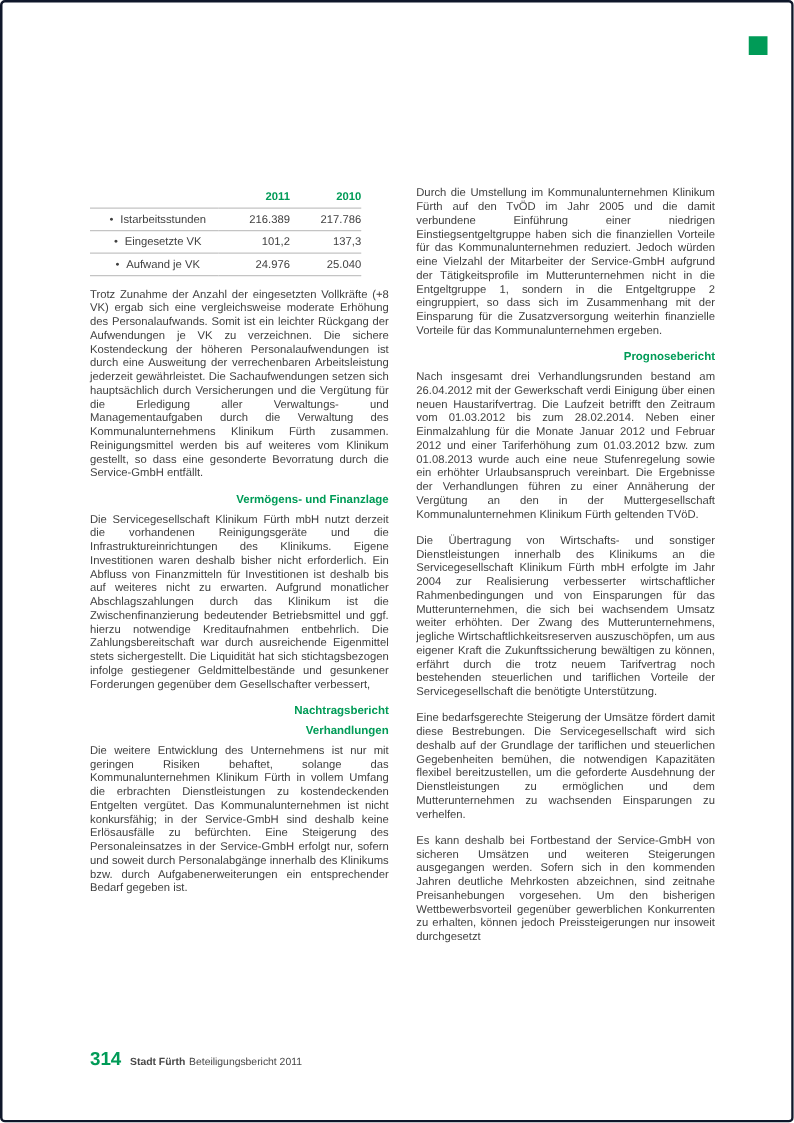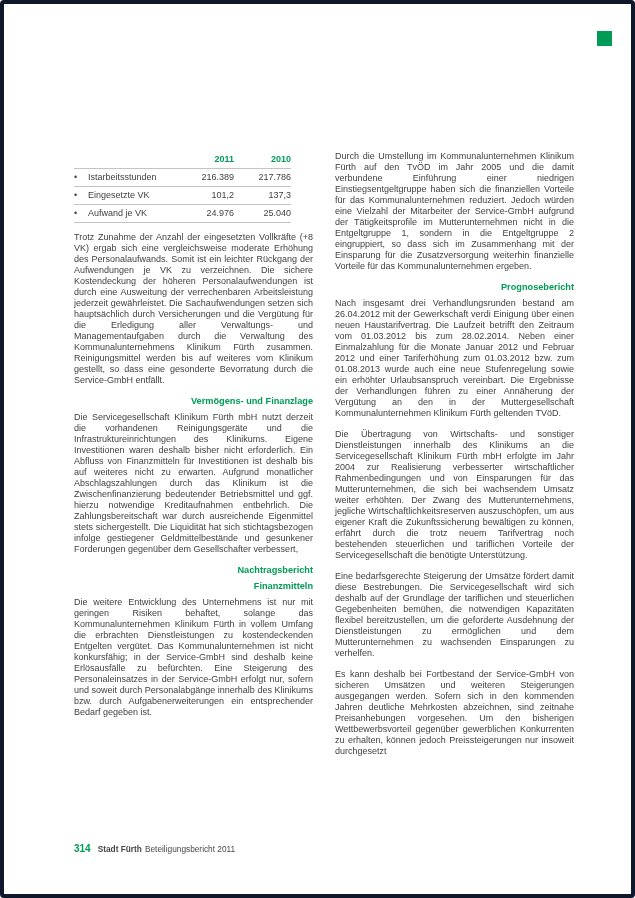--- a/index.html
+++ b/index.html
@@ -8,21 +8,21 @@
     body {
       width: 635px;
       height: 898px;
       font-family: "Liberation Sans", sans-serif;
     }
     .page {
       position: relative;
       width: 635px;
       height: 898px;
       background: #ffffff;
-      border: 4px solid #0f172a;
+      border: 2px solid #0f172a;
       border-radius: 4px;
       overflow: hidden;
     }
     .corner-square {
       position: absolute;
       top: 27px;
       right: 19px;
       width: 15px;
       height: 15px;
       background: var(--accent);
@@ -68,36 +68,36 @@
     .metrics-table th.num,
     .metrics-table td.num {
       text-align: right;
       width: 57px;
     }
     .metrics-table th.num {
       color: var(--accent);
       font-weight: bold;
     }
     .metrics-table td.num { color: #3f3f3f; }
-    .label-cell { text-align: left; color: #3f3f3f; }
+    .label-cell { text-align: center; color: #3f3f3f; }
     .bullet {
       display: inline-block;
       width: 14px;
       color: #3f3f3f;
     }
     .footer {
       position: absolute;
       left: 70px;
       bottom: 40px;
       display: flex;
       align-items: baseline;
     }
     .page-number {
       color: var(--accent);
-      font-size: 10px;
+      font-size: 15px;
       font-weight: bold;
       margin-right: 7px;
     }
     .footer-pub {
       font-size: 8.3px;
       font-weight: bold;
       color: #474747;
       margin-right: 3px;
     }
     .footer-report {
@@ -143,21 +143,21 @@
         </tbody>
       </table>
 
       <p>Trotz Zunahme der Anzahl der eingesetzten Vollkräfte (+8 VK) ergab sich eine vergleichsweise moderate Erhöhung des Personalaufwands. Somit ist ein leichter Rückgang der Aufwendungen je VK zu verzeichnen. Die sichere Kostendeckung der höheren Personalaufwendungen ist durch eine Ausweitung der verrechenbaren Arbeitsleistung jederzeit gewährleistet. Die Sachaufwendungen setzen sich hauptsächlich durch Versicherungen und die Vergütung für die Erledigung aller Verwaltungs- und Managementaufgaben durch die Verwaltung des Kommunalunternehmens Klinikum Fürth zusammen. Reinigungsmittel werden bis auf weiteres vom Klinikum gestellt, so dass eine gesonderte Bevorratung durch die Service-GmbH entfällt.</p>
 
       <h2 class="section-heading">Vermögens- und Finanzlage</h2>
       <p>Die Servicegesellschaft Klinikum Fürth mbH nutzt derzeit die vorhandenen Reinigungsgeräte und die Infrastruktureinrichtungen des Klinikums. Eigene Investitionen waren deshalb bisher nicht erforderlich. Ein Abfluss von Finanzmitteln für Investitionen ist deshalb bis auf weiteres nicht zu erwarten. Aufgrund monatlicher Abschlagszahlungen durch das Klinikum ist die Zwischenfinanzierung bedeutender Betriebsmittel und ggf. hierzu notwendige Kreditaufnahmen entbehrlich. Die Zahlungsbereitschaft war durch ausreichende Eigenmittel stets sichergestellt. Die Liquidität hat sich stichtagsbezogen infolge gestiegener Geldmittelbestände und gesunkener Forderungen gegenüber dem Gesellschafter verbessert,</p>
 
       <h2 class="section-heading">Nachtragsbericht</h2>
 
-      <h2 class="section-heading">Finanzmitteln</h2>
+      <h2 class="section-heading">Verhandlungen</h2>
       <p>Die weitere Entwicklung des Unternehmens ist nur mit geringen Risiken behaftet, solange das Kommunalunternehmen Klinikum Fürth in vollem Umfang die erbrachten Dienstleistungen zu kostendeckenden Entgelten vergütet. Das Kommunalunternehmen ist nicht konkursfähig; in der Service-GmbH sind deshalb keine Erlösausfälle zu befürchten. Eine Steigerung des Personaleinsatzes in der Service-GmbH erfolgt nur, sofern und soweit durch Personalabgänge innerhalb des Klinikums bzw. durch Aufgabenerweiterungen ein entsprechender Bedarf gegeben ist.</p>
 
     </div>
 
     <div class="col">
 
       <p>Durch die Umstellung im Kommunalunternehmen Klinikum Fürth auf den TvÖD im Jahr 2005 und die damit verbundene Einführung einer niedrigen Einstiegsentgeltgruppe haben sich die finanziellen Vorteile für das Kommunalunternehmen reduziert. Jedoch würden eine Vielzahl der Mitarbeiter der Service-GmbH aufgrund der Tätigkeitsprofile im Mutterunternehmen nicht in die Entgeltgruppe 1, sondern in die Entgeltgruppe 2 eingruppiert, so dass sich im Zusammenhang mit der Einsparung für die Zusatzversorgung weiterhin finanzielle Vorteile für das Kommunalunternehmen ergeben.</p>
 
       <h2 class="section-heading">Prognosebericht</h2>
       <p>Nach insgesamt drei Verhandlungsrunden bestand am 26.04.2012 mit der Gewerkschaft verdi Einigung über einen neuen Haustarifvertrag. Die Laufzeit betrifft den Zeitraum vom 01.03.2012 bis zum 28.02.2014. Neben einer Einmalzahlung für die Monate Januar 2012 und Februar 2012 und einer Tariferhöhung zum 01.03.2012 bzw. zum 01.08.2013 wurde auch eine neue Stufenregelung sowie ein erhöhter Urlaubsanspruch vereinbart. Die Ergebnisse der Verhandlungen führen zu einer Annäherung der Vergütung an den in der Muttergesellschaft Kommunalunternehmen Klinikum Fürth geltenden TVöD.</p>

